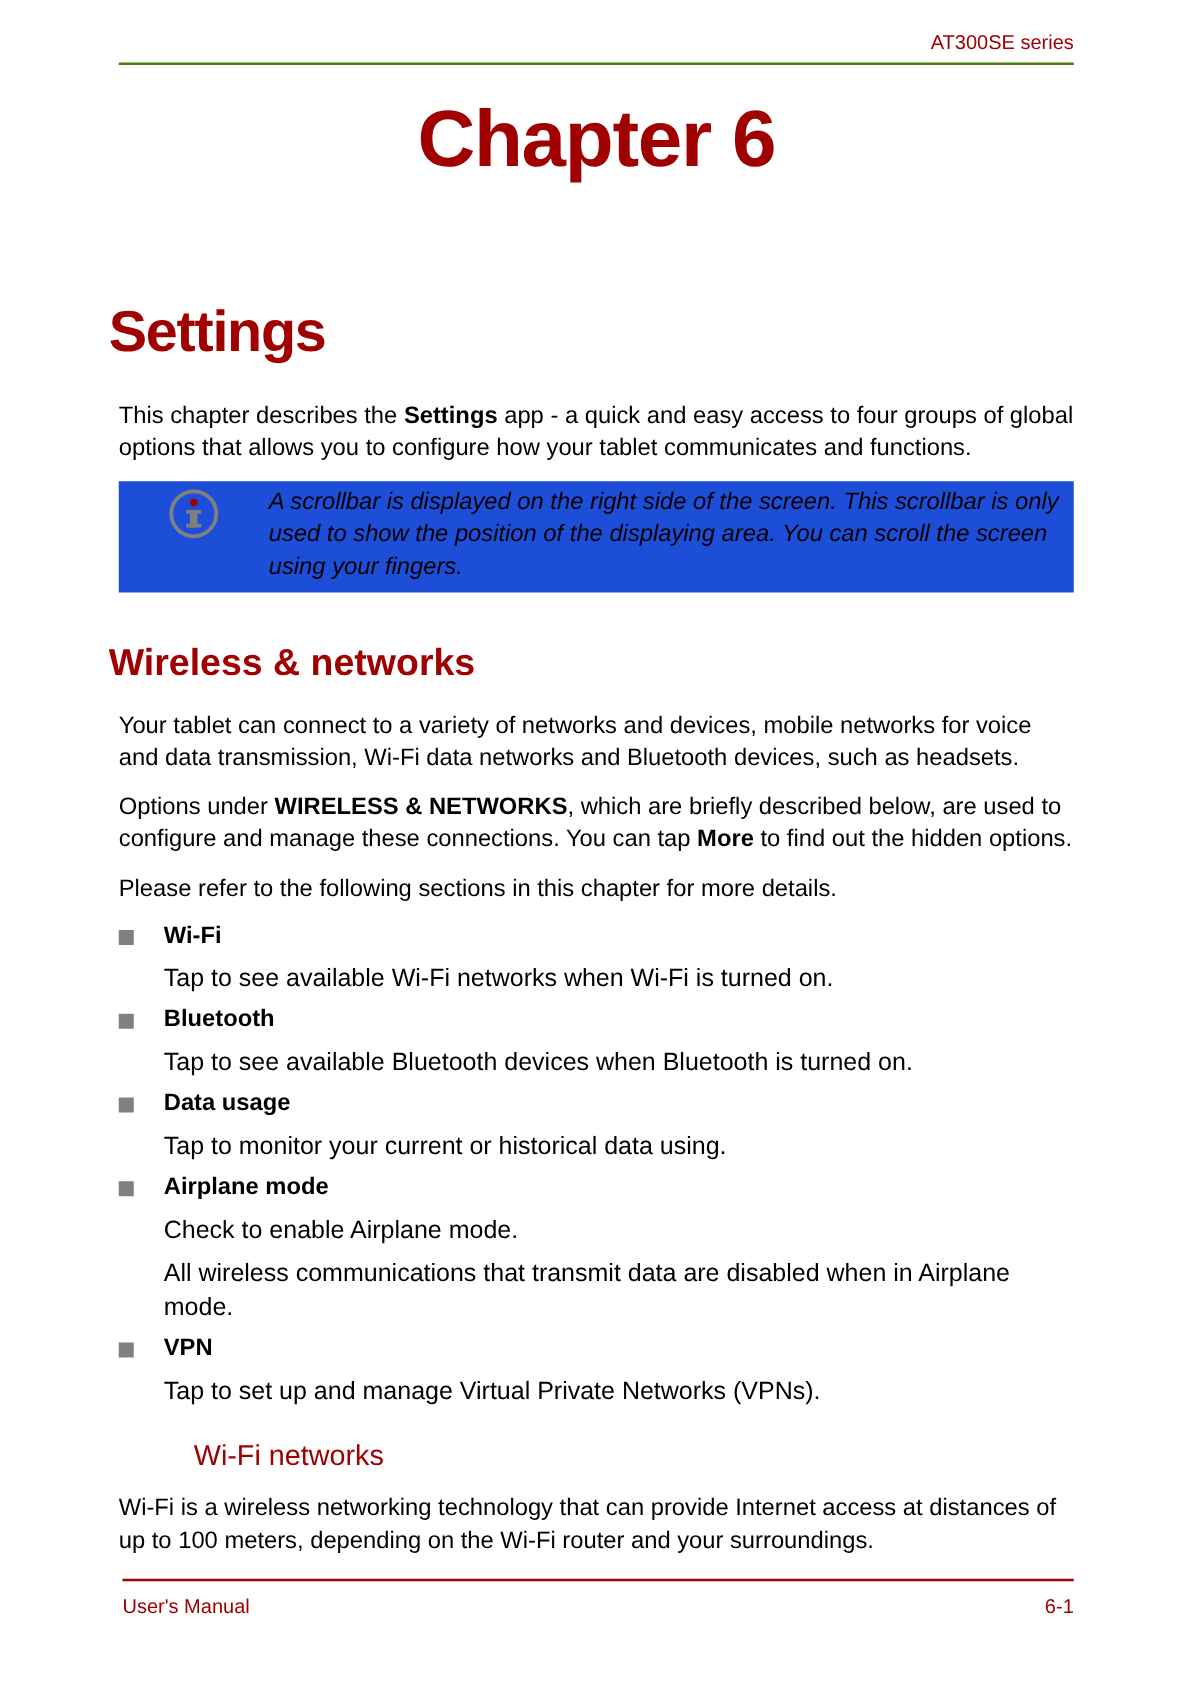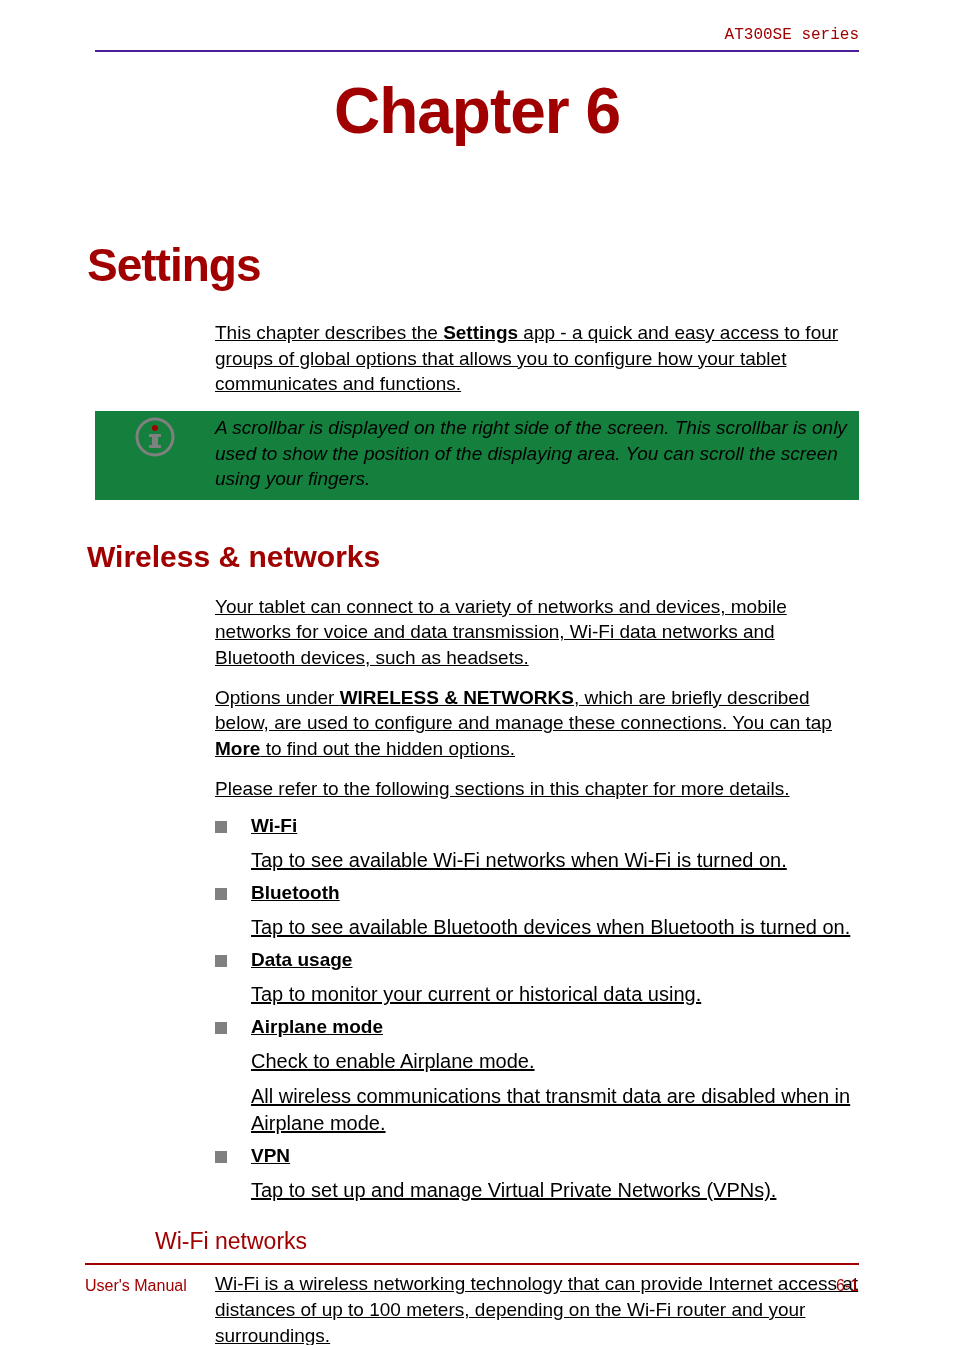--- a/index.html
+++ b/index.html
@@ -13,26 +13,25 @@
       width: 954px;
       height: 1345px;
       position: relative;
     }
     .page {
       padding: 0 95px;
       position: relative;
       height: 100%;
     }
     .header-line {
-      border-bottom: 2px solid #4c1d95;
+      border-bottom: 2px solid #4d7c0f;
       padding-top: 26px;
       padding-bottom: 6px;
       text-align: right;
       margin-bottom: 22px;
-      font-family: Liberation Mono, monospace;
     }
     .header-text {
       color: #a00000;
       font-size: 16px;
     }
     .chapter-title {
       color: #a00000;
       font-size: 64px;
       font-weight: bold;
       text-align: center;
@@ -42,31 +41,29 @@
     }
     .main-title {
       color: #a00000;
       font-size: 46px;
       font-weight: bold;
       margin-bottom: 28px;
       margin-left: -8px;
       letter-spacing: -1px;
     }
     .content-indent {
-      margin-left: 120px;
-      text-decoration: underline;
     }
     .para {
       color: #000;
       font-size: 19px;
       line-height: 1.35;
       margin-bottom: 14px;
     }
     .note-box {
-      background: #15803d;
+      background: #1d4ed8;
       margin-left: 0;
       margin-bottom: 40px;
       margin-top: 6px;
       display: flex;
       align-items: flex-start;
       padding: 0;
     }
     .note-icon {
       width: 120px;
       flex-shrink: 0;
@@ -120,21 +117,21 @@
     }
     .list-desc {
       font-size: 20px;
       line-height: 1.35;
       margin-bottom: 8px;
       margin-left: 36px;
     }
     .footer {
       position: absolute;
       bottom: 50px;
-      left: 85px;
+      left: 98px;
       right: 95px;
       border-top: 2px solid #a00000;
       padding-top: 12px;
       display: flex;
       justify-content: space-between;
     }
     .footer-text {
       color: #a00000;
       font-size: 16px;
     }

